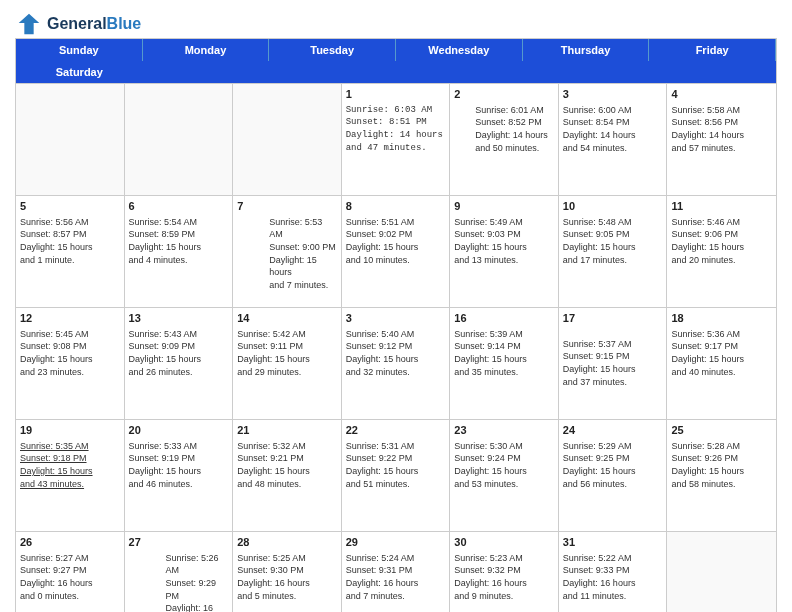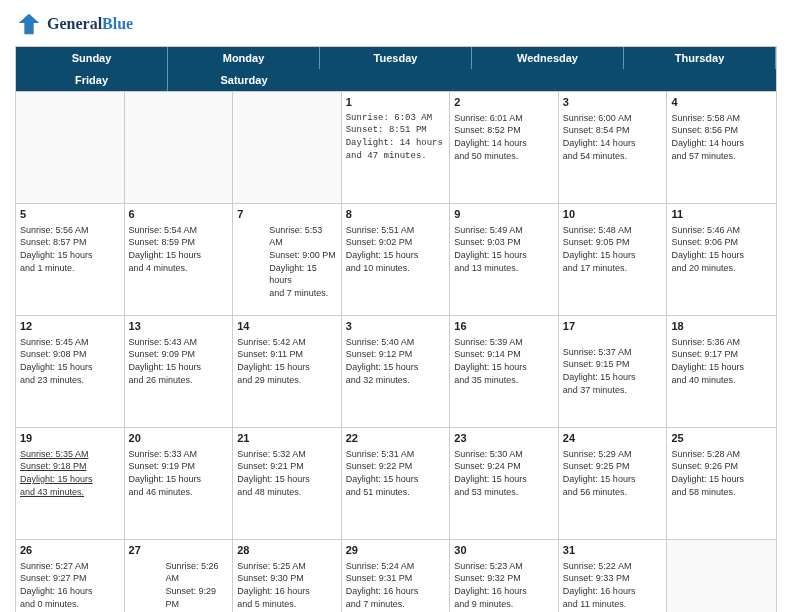--- a/index.html
+++ b/index.html
@@ -14,22 +14,20 @@
       width: 792px;
       height: 612px;
       padding: 10px 15px;
       display: flex;
       flex-direction: column;
     }
     .header {
       display: flex;
       justify-content: space-between;
       align-items: flex-end;
-      margin-bottom: 8px;
-      font-family: Liberation Serif, serif;
     }
     .logo {
       display: flex;
       align-items: center;
       gap: 4px;
     }
     .logo-icon {
       width: 28px;
       height: 28px;
     }
@@ -44,22 +42,22 @@
     .location-title {
       font-size: 14px;
       color: #555;
     }
     .calendar {
       flex: 1;
       border: 1px solid #ccc;
     }
     .cal-header {
       display: grid;
-      grid-template-columns: repeat(5, 1fr);
-      background: #0c4a6e;
+      grid-template-columns: repeat(6, 1fr);
+      background: #1d4ed8;
     }
     .cal-header-cell {
       color: #fff;
       font-size: 11px;
       font-weight: bold;
       text-align: center;
       padding: 5px 2px;
       border-right: 1px solid #5599cc;
     }
     .cal-header-cell:last-child { border-right: none; }
@@ -133,21 +131,21 @@
           <div class="cal-cell empty"></div>
           <div class="cal-cell">
             <div class="day-num">1</div>
             <div class="cell-content" style="white-space: pre-line; font-family: Liberation Mono, monospace;">Sunrise: 6:03 AM
 Sunset: 8:51 PM
 Daylight: 14 hours
 and 47 minutes.</div>
           </div>
           <div class="cal-cell">
             <div class="day-num">2</div>
-            <div class="cell-content" style="white-space: pre-line;">Sunrise: 6:01 AM
+            <div class="cell-content" style="white-space: pre-line; margin-left: 21px;">Sunrise: 6:01 AM
 Sunset: 8:52 PM
 Daylight: 14 hours
 and 50 minutes.</div>
           </div>
           <div class="cal-cell">
             <div class="day-num">3</div>
             <div class="cell-content" style="white-space: pre-line;">Sunrise: 6:00 AM
 Sunset: 8:54 PM
 Daylight: 14 hours
 and 54 minutes.</div>

